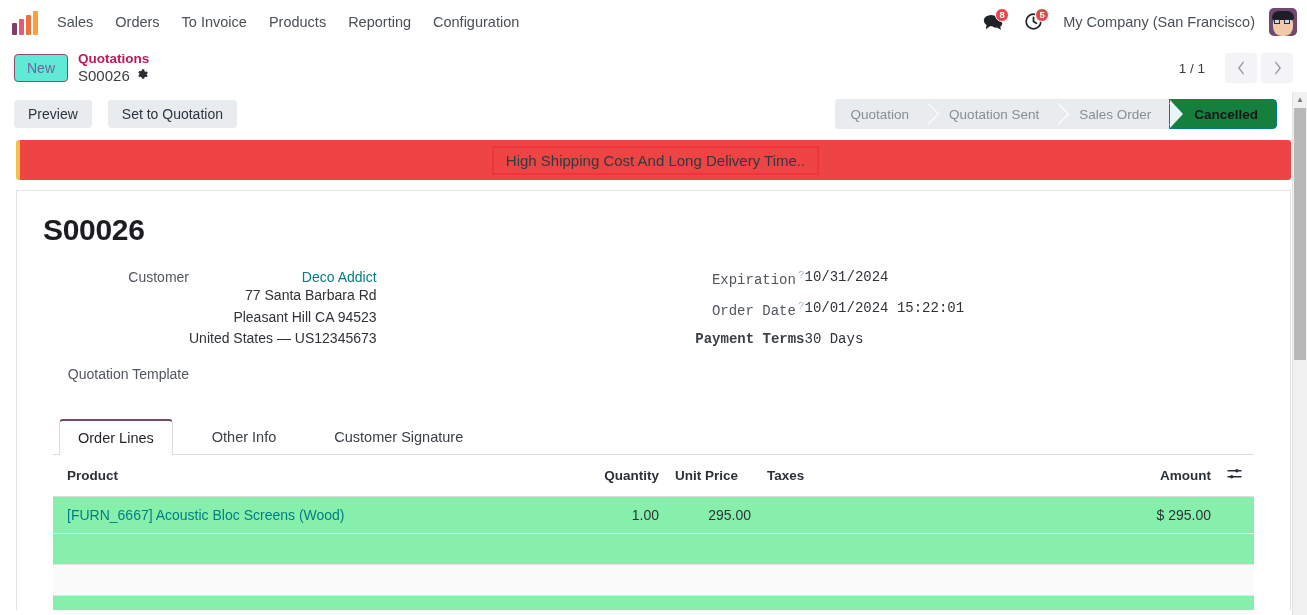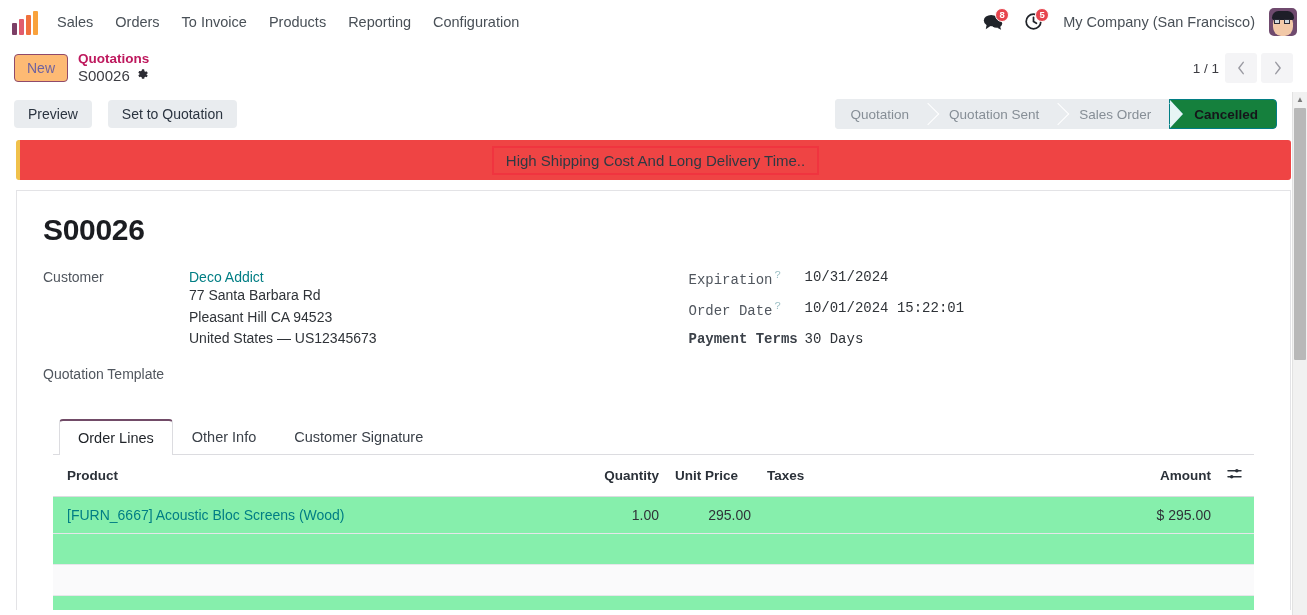--- a/index.html
+++ b/index.html
@@ -112,21 +112,21 @@
     height: 48px;
     background: #ffffff;
     display: flex;
     align-items: center;
     padding: 0 14px;
     position: relative;
   }
   .btn-new {
     border: 1px solid #8f4a6b;
     color: #71639e;
-    background: #fdba74;
+    background: #5eead4;
     border-radius: 4px;
     padding: 4px 12px;
     font-size: 14px;
     cursor: pointer;
     margin-right: 10px;
     line-height: 1.35;
   }
   .breadcrumb { display: flex; flex-direction: column; line-height: 1.18; }
   .bc-parent {
     font-size: 13.5px;
@@ -153,21 +153,21 @@
   }
   .truck { color: #7d5a70; display:flex; align-items:center;}
   .sb-text { display: flex; flex-direction: column; line-height: 1.15; }
   .sb-label { font-size: 13px; color: #6b4a63; font-weight: 500;}
   .sb-value { font-size: 13px; color: #6b4a63; }
 
   .pager {
     margin-left: auto;
     display: flex; align-items: center; gap: 4px;
   }
-  .pager-count { font-size: 13.5px; color: #3c3c42; margin-right: 2px; }
+  .pager-count { font-size: 13.5px; color: #3c3c42; margin-right: 16px; }
   .pager-btn {
     width: 32px; height: 30px;
     border: none;
     background: #f4f4f6;
     border-radius: 3px;
     color: #9a9aa2;
     font-size: 15px;
     cursor: pointer;
     display: flex; align-items: center; justify-content: center;
   }
@@ -290,21 +290,21 @@
   }
   .sheet-inner { padding: 18px 26px 0 26px; }
   .record-title {
     font-size: 30px;
     font-weight: 700;
     color: #1b1d21;
     letter-spacing: -0.3px;
     margin: 4px 0 22px 0;
   }
   .fields { display: flex; }
-  .col { width: 50%; }
+  .col { width: 50%; text-align: right; }
   .col.right { padding-left: 35px; font-family: Liberation Mono, monospace; }
   .frow {
     display: flex;
     margin-bottom: 9px;
     align-items: flex-start;
     min-height: 22px;
   }
   .flabel {
     width: 146px;
     flex: none;
@@ -323,20 +323,21 @@
     margin-left: 2px;
     cursor: help;
   }
 
   
   .notebook { margin-top: 22px; padding: 0 10px; }
   .tabs {
     display: flex;
     border-bottom: 1px solid #dcdce0;
     padding-left: 6px;
+    gap: 20px;
   }
   .tab {
     padding: 9px 18px;
     font-size: 14.5px;
     color: #3b4149;
     cursor: pointer;
     border: 1px solid transparent;
     border-bottom: none;
     margin-bottom: -1px;
     background: transparent;

